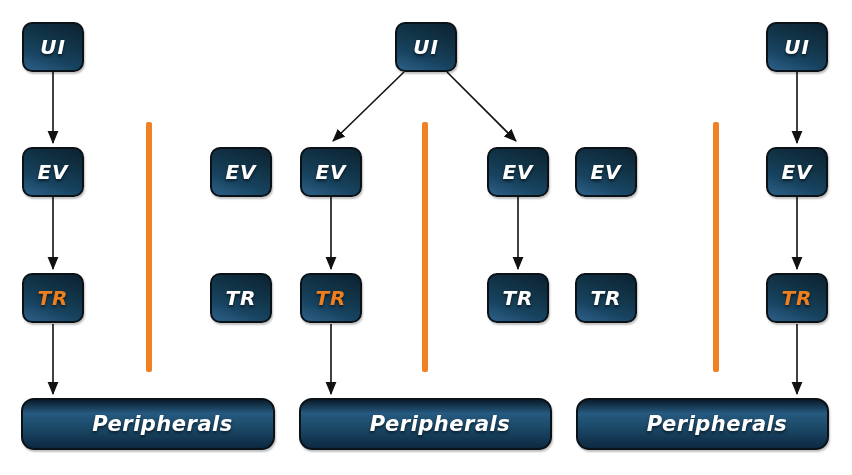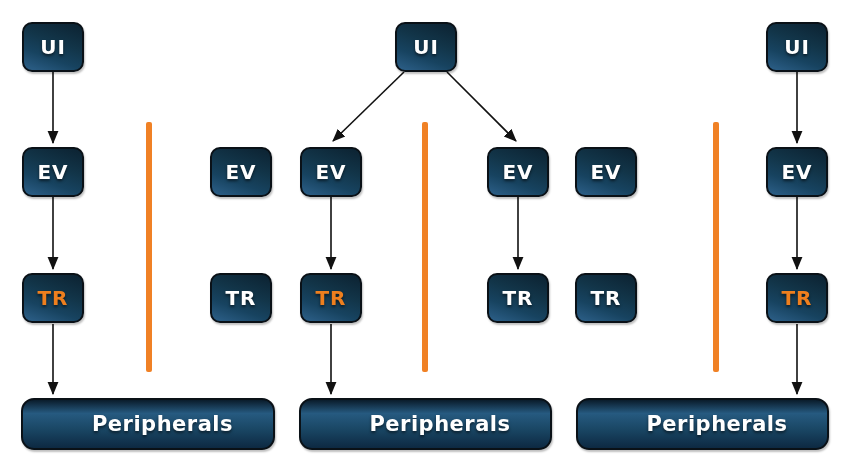--- a/index.html
+++ b/index.html
@@ -3,21 +3,21 @@
 <meta charset="utf-8">
 <style>
   html, body { margin: 0; padding: 0; }
   body {
     width: 852px; height: 475px;
     background: #ffffff;
     position: relative;
     overflow: hidden;
     font-family: "DejaVu Sans", "Liberation Sans", sans-serif;
   }
-  .canvas { position: absolute; inset: 0; width: 737px; height: 475px; }
+  .canvas { position: absolute; inset: 0; width: 737px; height: 475px; font-style: italic; }
 
   .node {
     position: absolute;
     width: 62px; height: 50px;
     box-sizing: border-box;
     border: 2px solid #0a1117;
     border-radius: 10px;
     background: linear-gradient(200deg, #0c2231 0%, #123549 40%, #174360 68%, #2d6089 100%);
     display: flex; align-items: center; justify-content: center;
     box-shadow: 1px 2px 2px rgba(0,0,0,0.25);

